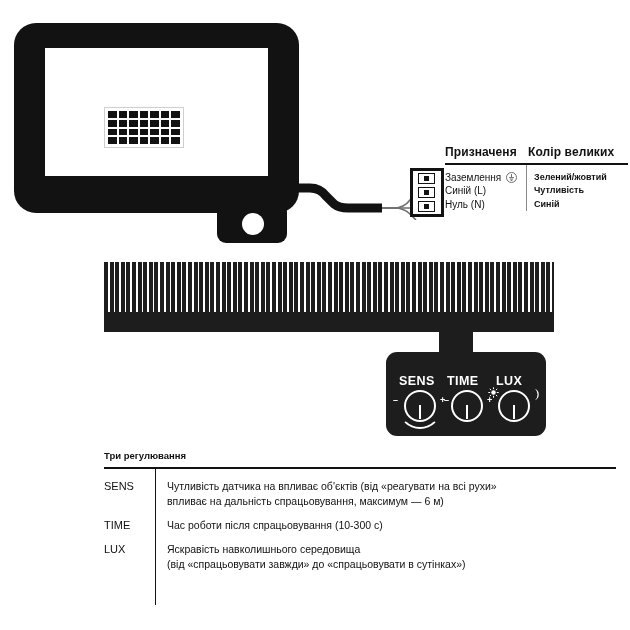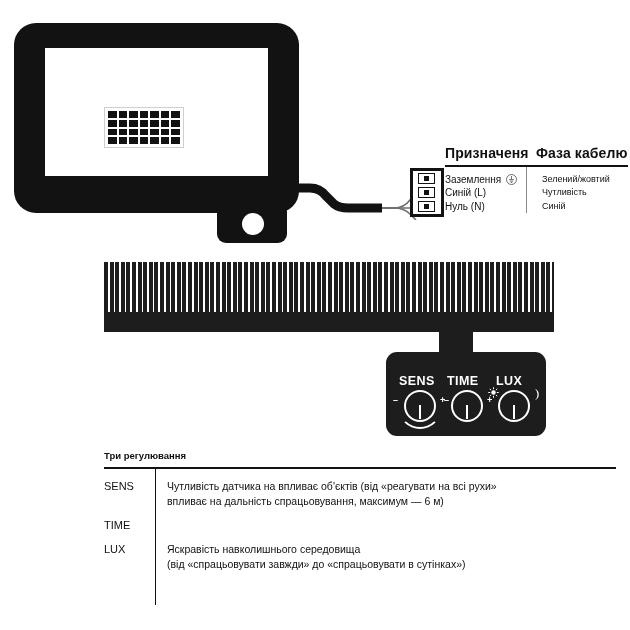--- a/index.html
+++ b/index.html
@@ -54,30 +54,30 @@
     position:absolute;left:8px;width:17px;height:11px;
     background:#ffffff;border:1.5px solid #121212;box-sizing:border-box;
   }
   .tb-screw i{
     position:absolute;left:50%;top:50%;width:5px;height:5px;
     margin:-2.5px 0 0 -2.5px;background:#121212;
   }
 
   
   #wiretable{position:absolute;left:445px;top:145px;width:185px;}
-  .wt-head{display:flex;font-size:14px;font-weight:bold;letter-spacing:.1px;gap:8px;}
+  .wt-head{display:flex;font-size:12px;font-weight:bold;letter-spacing:.1px;}
   .wt-head .c1{width:83px;}
   .wt-rule{height:1.5px;background:#121212;margin-top:4px;width:183px;}
   .wt-body{display:flex;margin-top:6px;position:relative;}
   .wt-body:before{
     content:"";position:absolute;left:81px;top:-6px;width:1.2px;height:46px;
     background:#8a8a8a;
   }
   .wt-col1{width:83px;}
-  .wt-col2{padding-left:14px;}
+  .wt-col2{padding-left:6px;font-weight:bold;}
   .wt-col1 div{font-size:10px;font-weight:normal;line-height:13.5px;white-space:nowrap;}
   .wt-col2 div{font-size:9px;line-height:13.5px;white-space:nowrap;}
   .earth-ico{display:inline-block;vertical-align:-2px;margin-left:2px;}
 
   
   #heatsink{position:absolute;left:104px;top:262px;width:450px;height:70px;}
   .hs-fins{
     position:absolute;left:0;top:0;width:450px;height:52px;
     background:repeating-linear-gradient(to right,
       #1d1d1d 0px,#1d1d1d 4px,#ffffff 4px,#ffffff 5.6px);
@@ -188,21 +188,21 @@
         <i></i>
       </div>
     <div class="tb-screw" style="top:33px">
         <i></i>
       </div>
   </div>
 
   <div id="wiretable">
     <div class="wt-head">
       <span class="c1">Призначеня</span>
-      <span>Фаза кабелю</span>
+      <span>Колір великих</span>
     </div>
     <div class="wt-rule"></div>
     <div class="wt-body">
       <div class="wt-col1">
         <div>
           <span>Заземлення</span>
           <svg class="earth-ico" width="11" height="11" viewBox="0 0 11 11">
             <circle cx="5.5" cy="5.5" r="5" fill="none" stroke="#6f6f6f" stroke-width="1"></circle>
             <line x1="5.5" y1="2" x2="5.5" y2="5.3" stroke="#6f6f6f" stroke-width="1"></line>
             <line x1="3.1" y1="5.6" x2="7.9" y2="5.6" stroke="#6f6f6f" stroke-width="1"></line>
@@ -275,20 +275,23 @@
       <div class="at-row">
         <div class="at-key">SENS</div>
         <div class="at-val">
           <div>Чутливість датчика на впливає об'єктів (від «реагувати на всі рухи»</div>
           <div>впливає на дальність спрацьовування, максимум — 6 м)</div>
         </div>
       </div>
 
       <div class="at-row">
         <div class="at-key">TIME</div>
+        <div class="at-val">
+          <div>Час роботи після спрацьовування (10-300 с)</div>
+        </div>
       </div>
 
       <div class="at-row">
         <div class="at-key">LUX</div>
         <div class="at-val">
           <div>Яскравість навколишнього середовища</div>
           <div>(від «спрацьовувати завжди» до «спрацьовувати в сутінках»)</div>
         </div>
       </div>
 

